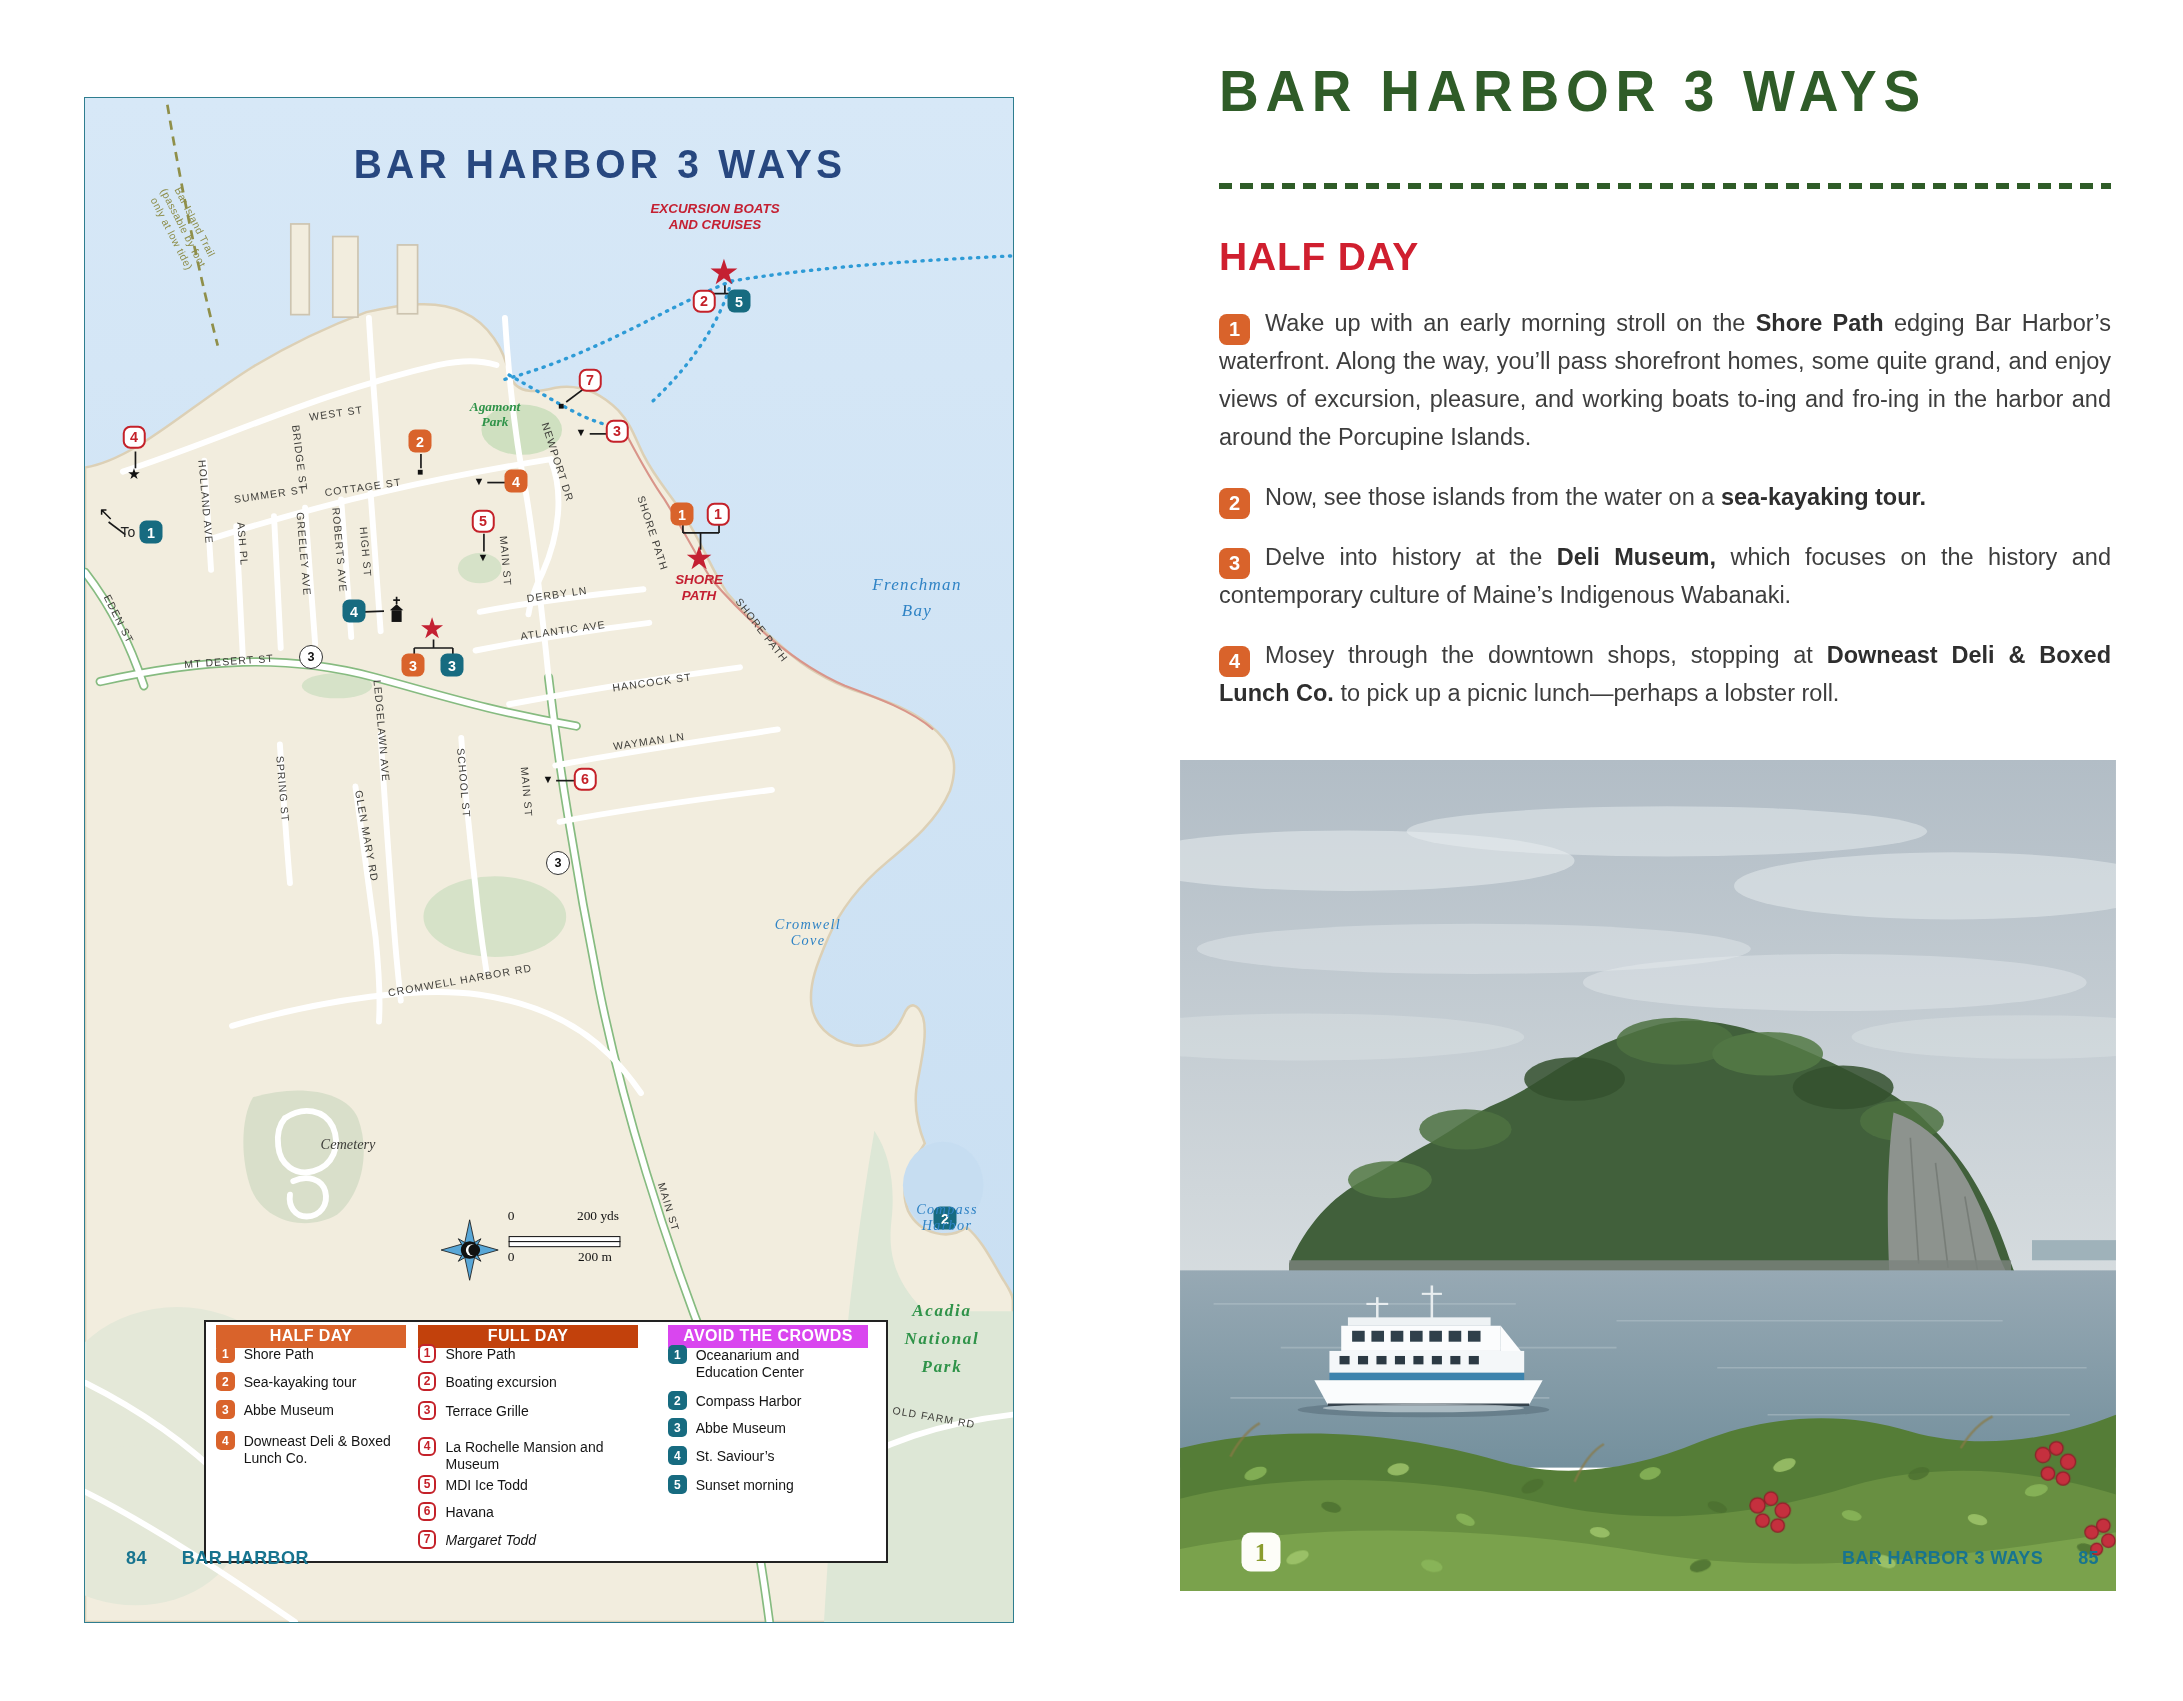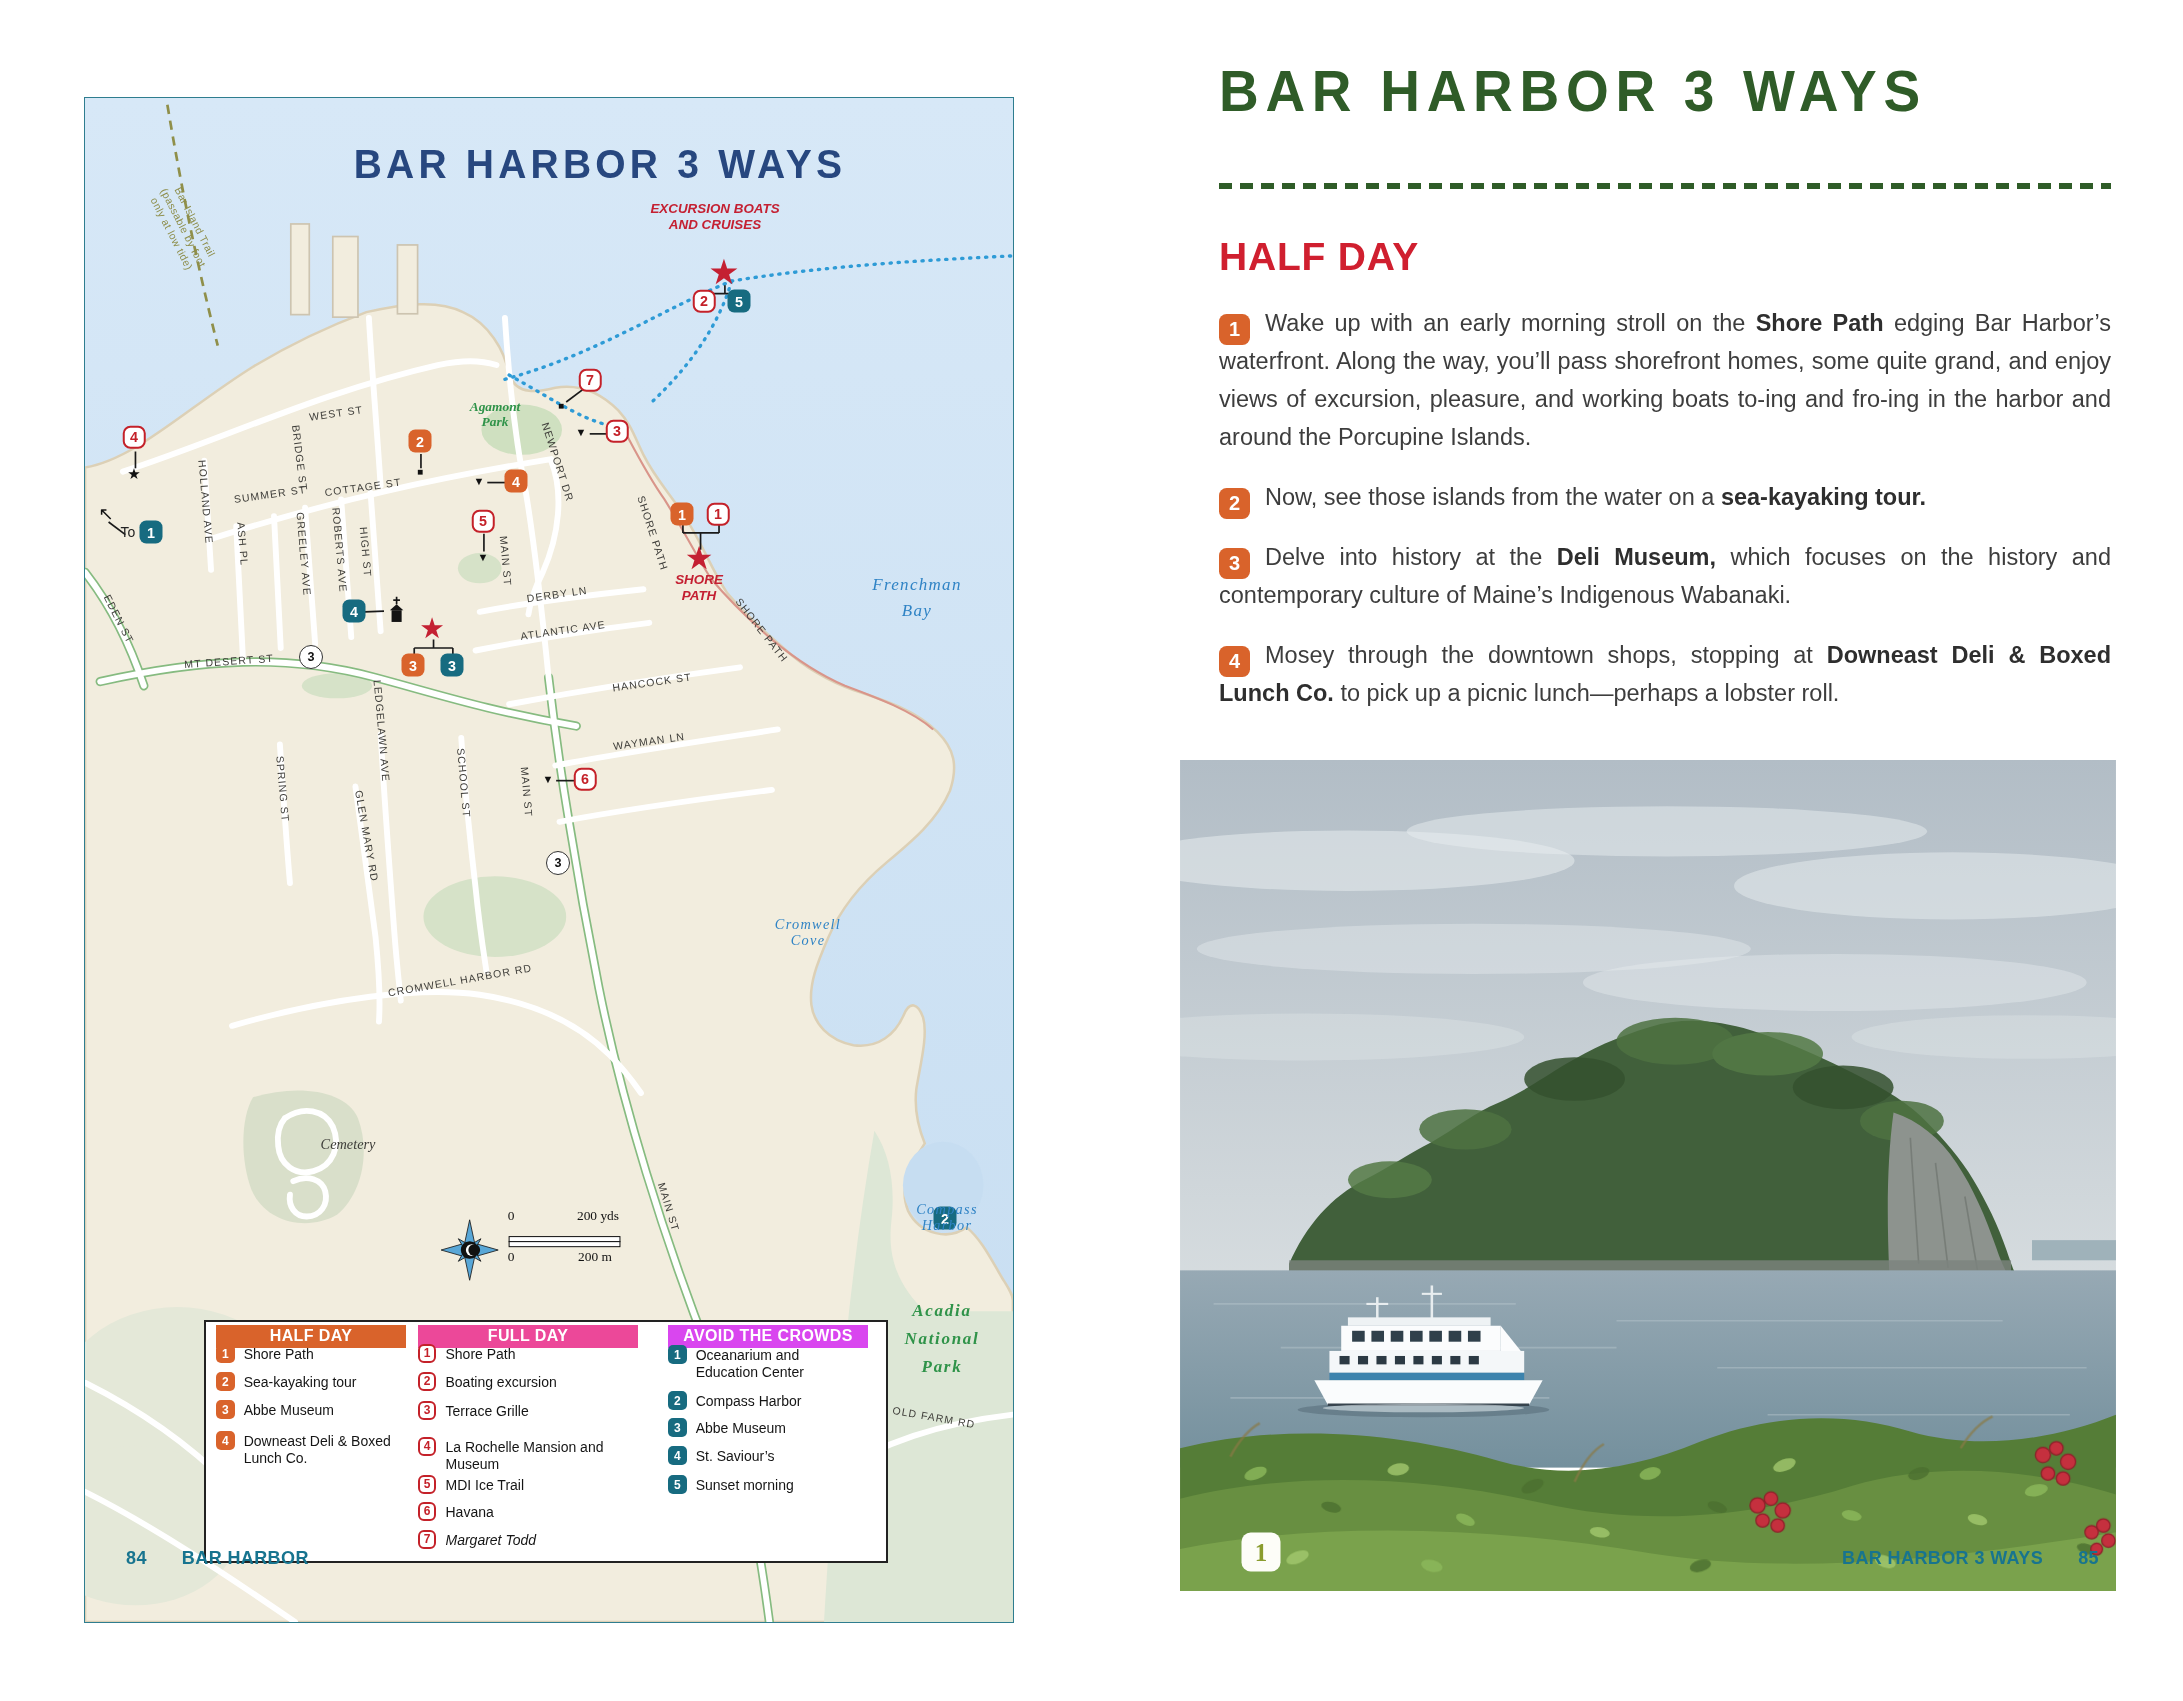--- a/index.html
+++ b/index.html
@@ -312,21 +312,21 @@
 </div>
 <div class="map-label cemetery-name" style="left:348px;top:1144px;">Cemetery</div>
 
 <div class="scale-text" style="left:511px;top:1216px;">0</div>
 <div class="scale-text" style="left:598px;top:1216px;">200 yds</div>
 <div class="scale-text" style="left:511px;top:1257px;">0</div>
 <div class="scale-text" style="left:595px;top:1257px;">200 m</div>
 
 <div class="legend">
   <div class="legend-header" style="left:10px;width:190px;background:#d9632b;">HALF DAY</div>
-  <div class="legend-header" style="left:212px;width:220px;background:#ec4899;">FULL DAY</div>
+  <div class="legend-header" style="left:212px;width:220px;background:#c2410c;">FULL DAY</div>
   <div class="legend-header" style="left:462px;width:200px;background:#d946ef;">AVOID THE CROWDS</div>
 
   <div class="legend-item" style="left:10px;top:24px;">
       <span class="legend-badge lb-orange">1</span>
       <span class="legend-label">Shore Path</span>
     </div>
   <div class="legend-item" style="left:10px;top:52px;">
       <span class="legend-badge lb-orange">2</span>
       <span class="legend-label">Sea-kayaking tour</span>
     </div>
@@ -350,21 +350,21 @@
   <div class="legend-item" style="left:212px;top:81px;">
       <span class="legend-badge lb-red">3</span>
       <span class="legend-label">Terrace Grille</span>
     </div>
   <div class="legend-item" style="left:212px;top:117px;">
       <span class="legend-badge lb-red">4</span>
       <span class="legend-label">La Rochelle Mansion and Museum</span>
     </div>
   <div class="legend-item" style="left:212px;top:155px;">
       <span class="legend-badge lb-red">5</span>
-      <span class="legend-label">MDI Ice Trail</span>
+      <span class="legend-label">MDI Ice Todd</span>
     </div>
   <div class="legend-item" style="left:212px;top:182px;">
       <span class="legend-badge lb-red">6</span>
       <span class="legend-label">Havana</span>
     </div>
   <div class="legend-item" style="left:212px;top:210px;">
       <span class="legend-badge lb-red">7</span>
       <span class="legend-label" style="font-style:italic;">Margaret Todd</span>
     </div>
 

